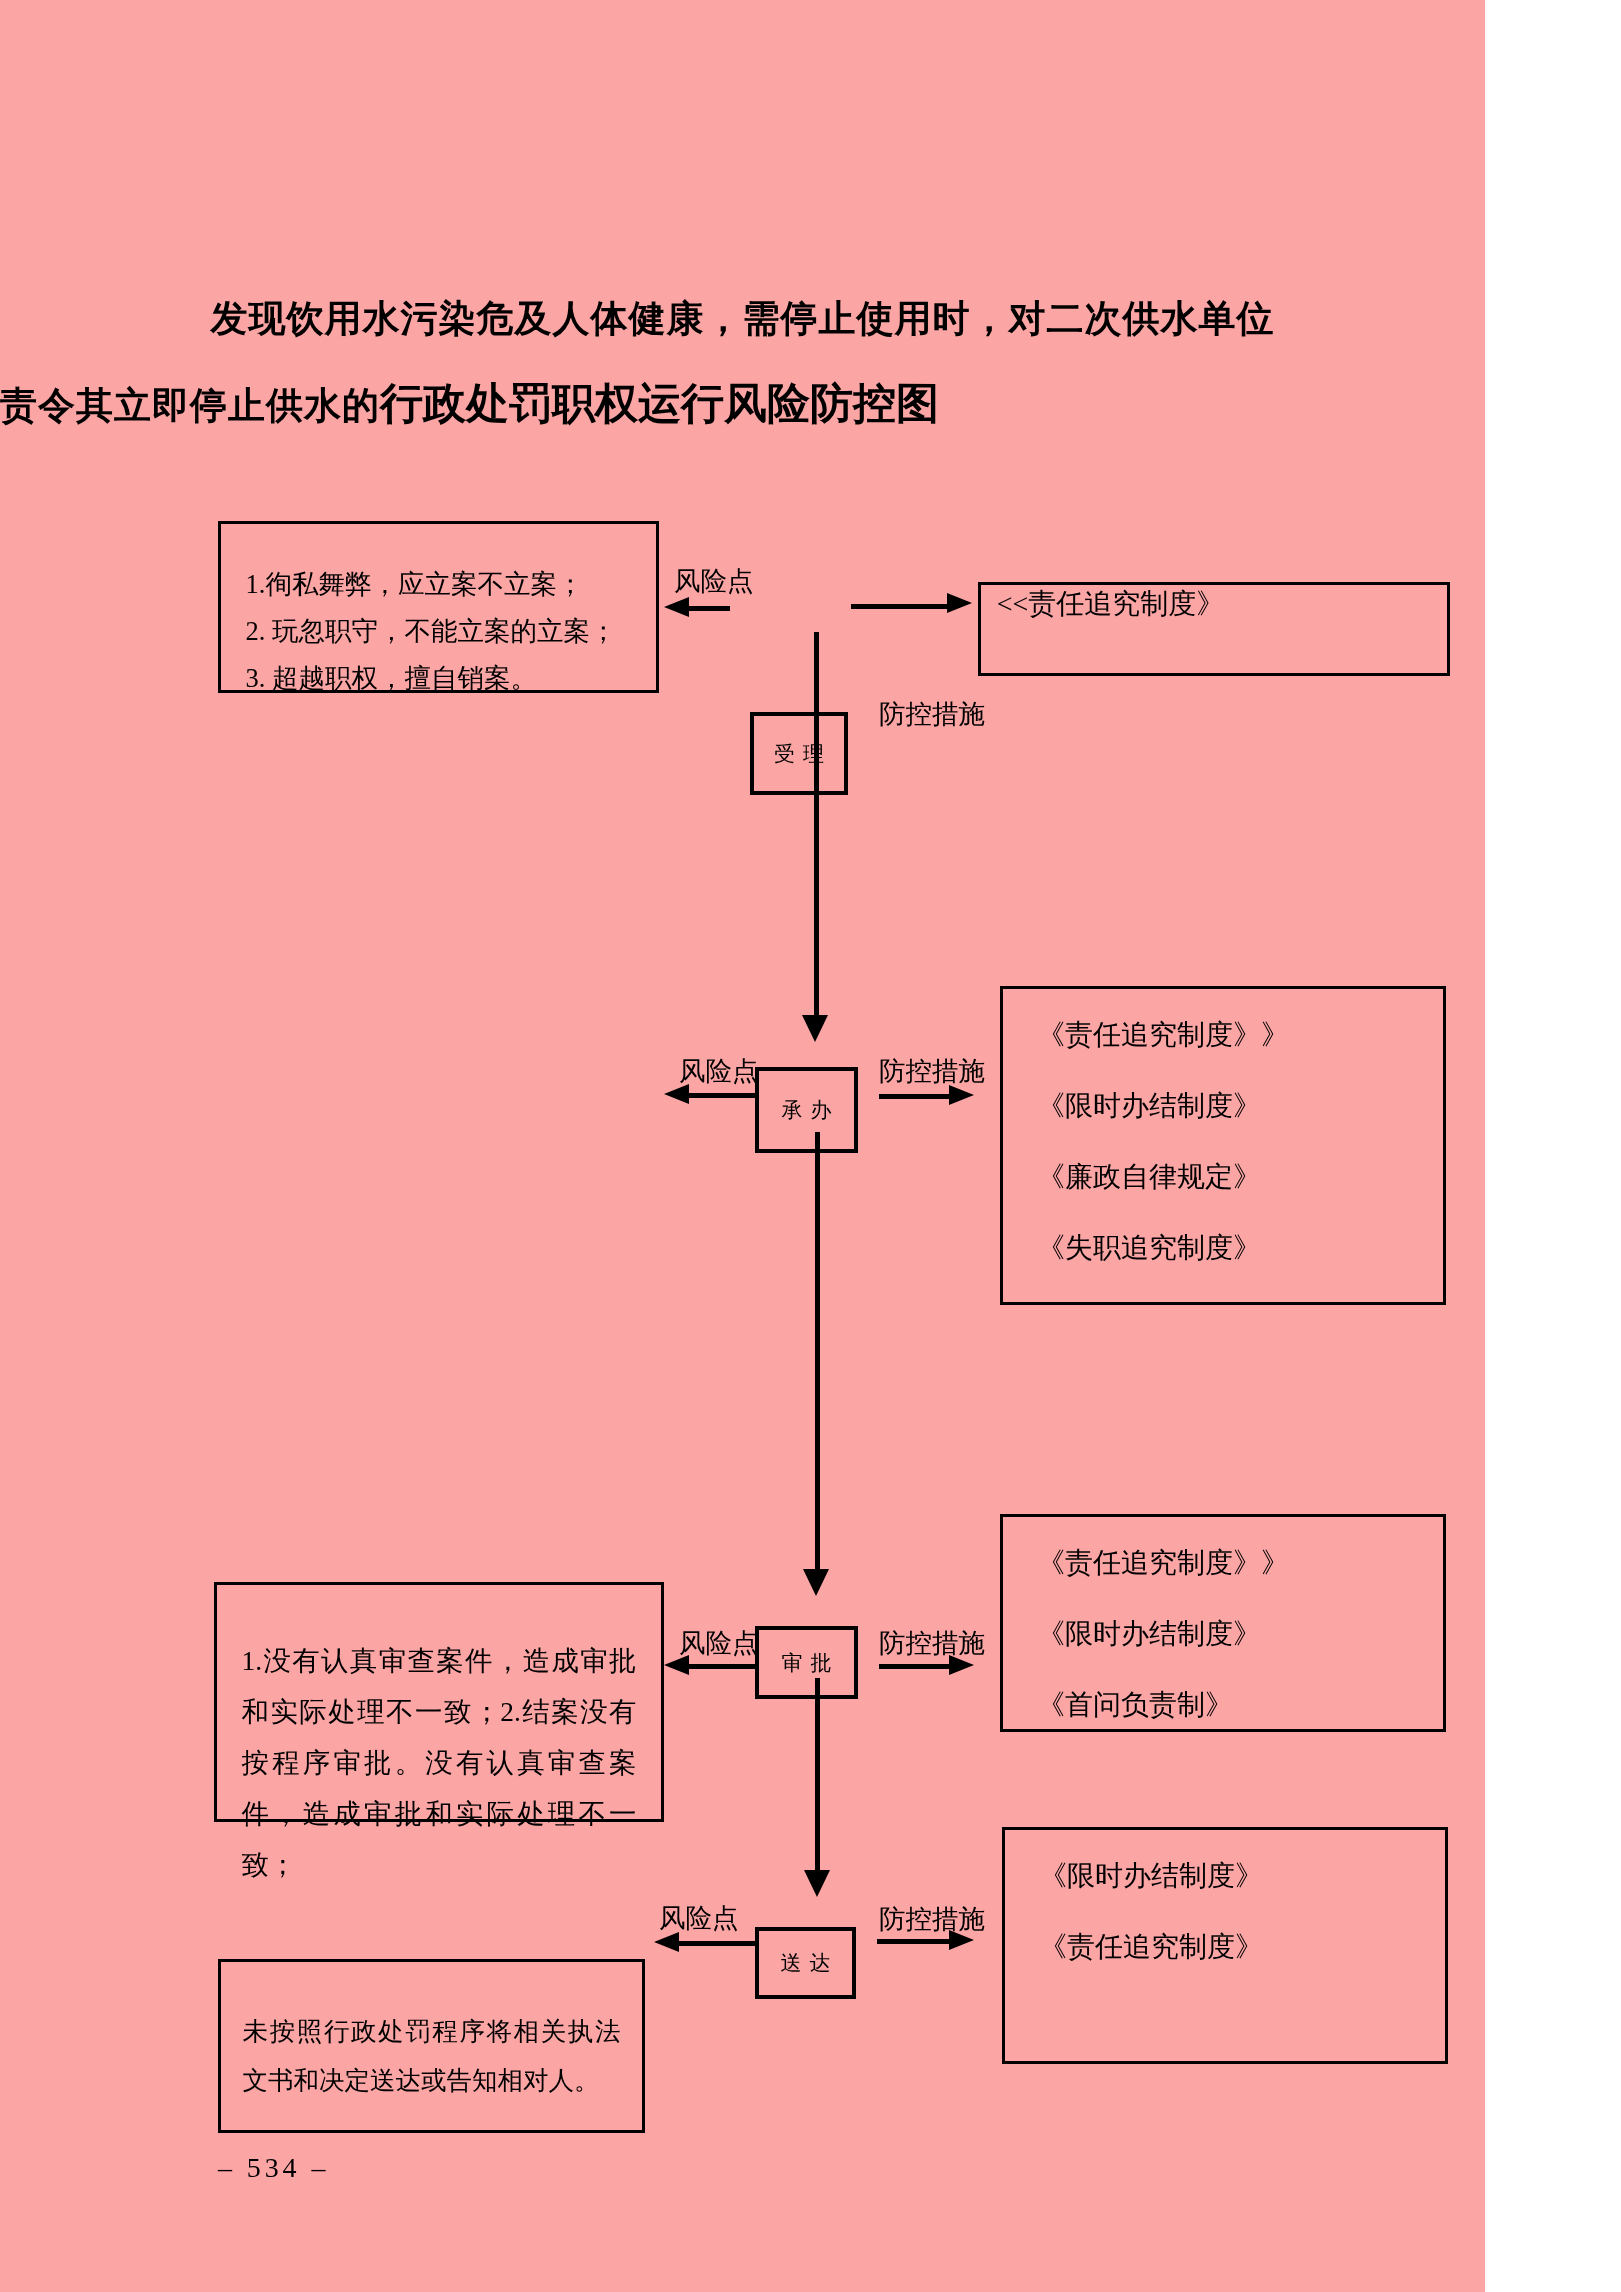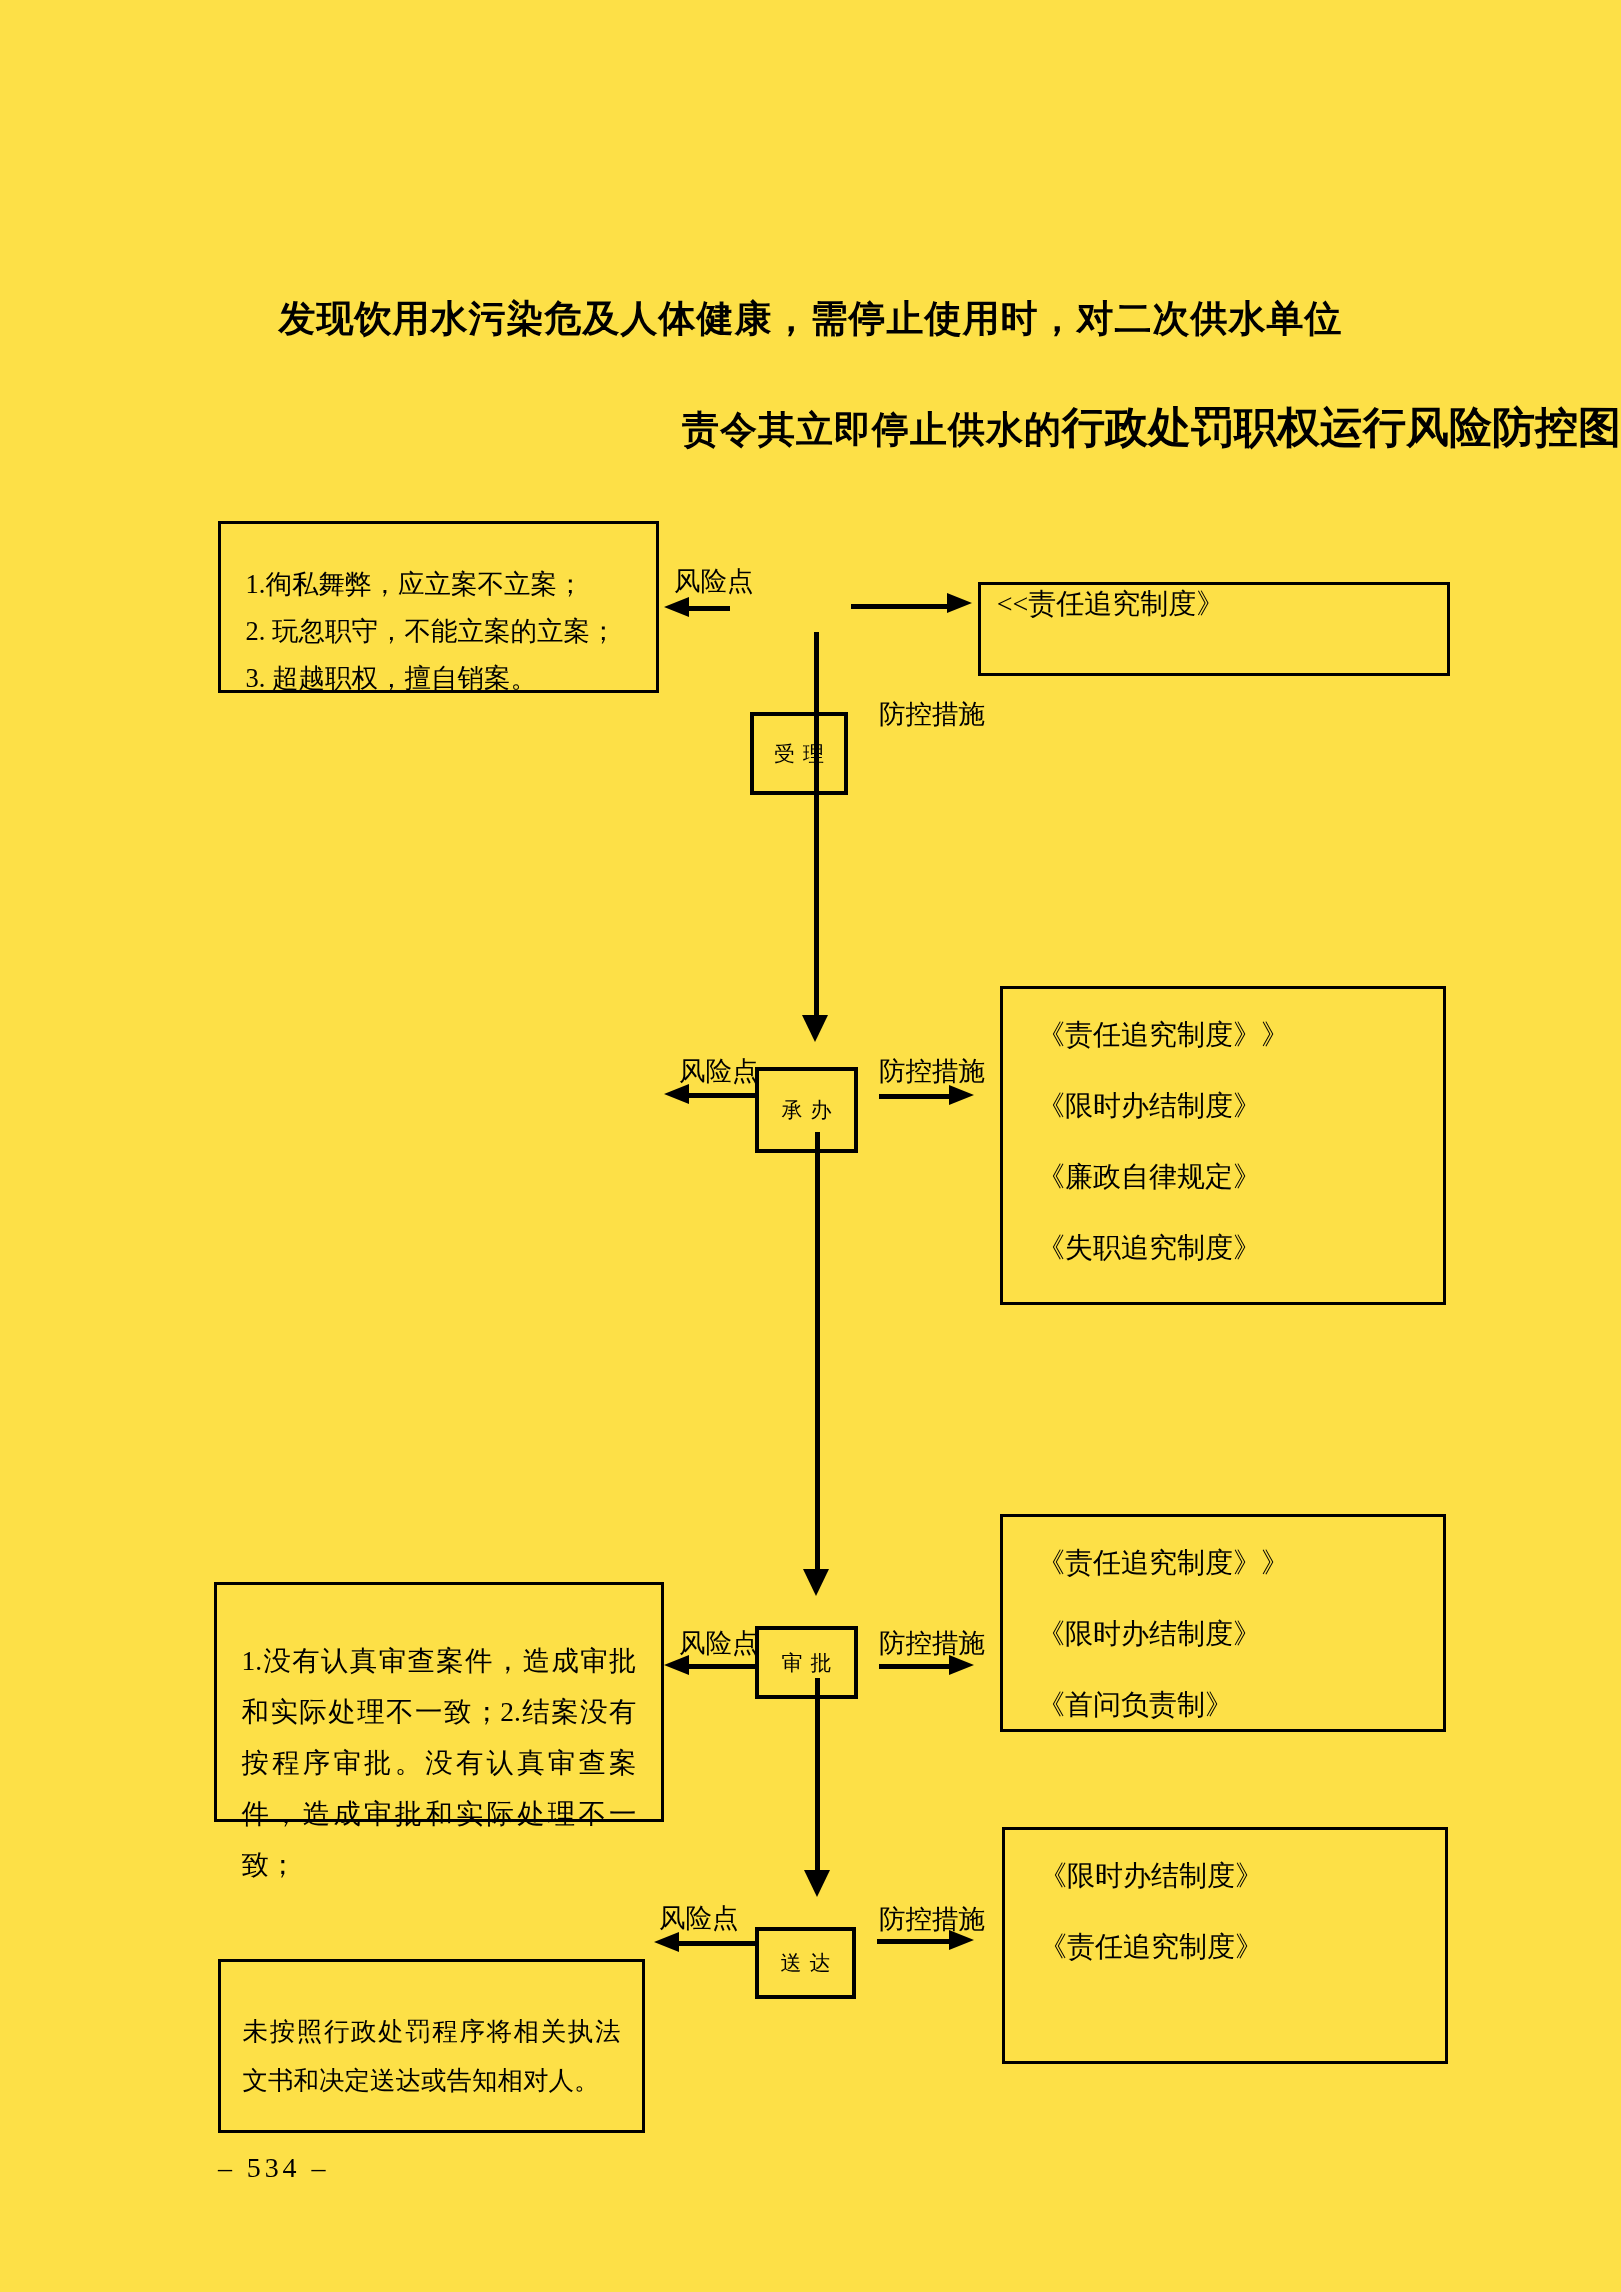--- a/index.html
+++ b/index.html
@@ -1,27 +1,27 @@
 <!DOCTYPE html>
 <html><head>
 <meta charset="utf-8">
 <style>
   html,body { margin:0; padding:0; background:#ffffff; }
   .page {
-    position:relative; width:1621px; height:2293px; background:#fde047;
+    position:relative; width:1485px; height:2293px; background:#fca5a5;
     color:#000; font-family:"Liberation Serif","DejaVu Serif",serif;
     overflow:hidden;
   }
   .title1 {
     position:absolute; top:294px; left:0; width:100%; text-align:center;
     font-family:"Liberation Sans","DejaVu Sans",sans-serif;
     font-size:37px; font-weight:600; letter-spacing:1px; white-space:nowrap;
   }
   .title2 {
-    position:absolute; top:375px; left:0; width:100%; text-align:right; white-space:nowrap;margin-top:24px;
+    position:absolute; top:375px; left:0; width:100%; text-align:left; white-space:nowrap;
   }
   .title2 .t-normal {
     font-family:"Liberation Sans","DejaVu Sans",sans-serif;
     font-size:37px; font-weight:600; letter-spacing:1px;
   }
   .title2 .t-bold {
     font-family:"Liberation Serif","DejaVu Serif",serif;
     font-size:43px; font-weight:bold; letter-spacing:0px;
   }
   .box { position:absolute; border:3.9px solid #000; box-sizing:border-box; background:transparent;margin-top:21px; }

